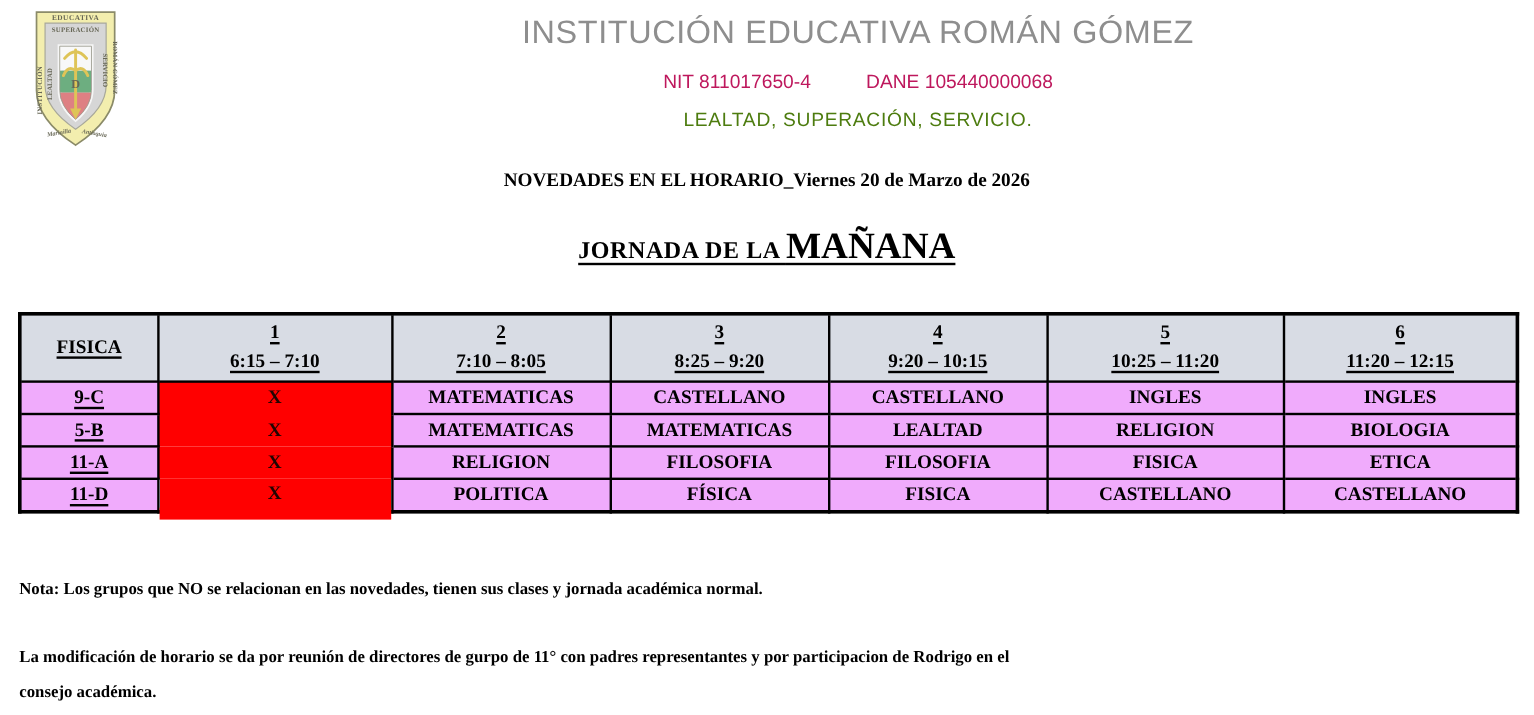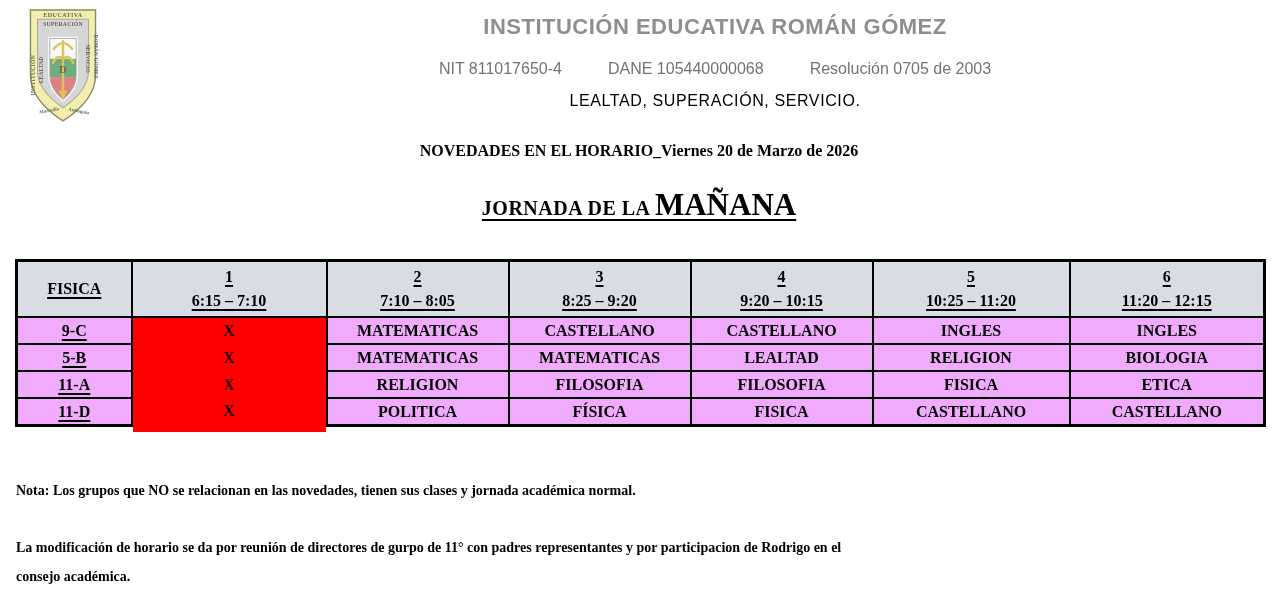--- a/index.html
+++ b/index.html
@@ -26,40 +26,40 @@
   }
 
   
   .header-block {
     margin-left: 152px;
     padding-top: 12px;
     text-align: center;
     font-family: "Liberation Sans", sans-serif;
   }
   .school-name {
-    font-size: 22px;
-    font-weight: bold;
+    font-size: 27px;
+    font-weight: normal;
     line-height: 30px;
     color: #8e8e8e;
     letter-spacing: 0.5px;
   }
   .id-line {
     margin-top: 17px;
     display: flex;
     justify-content: center;
     column-gap: 46px;
     font-size: 16px;
     line-height: 19px;
-    color: #737373;
+    color: #be185d;
   }
   .motto {
     margin-top: 13px;
     font-size: 16px;
     line-height: 19px;
-    color: #000000;
+    color: #4d7c0f;
     letter-spacing: 0.6px;
   }
 
   
   .notice-title {
     margin-top: 30px;
     text-align: center;
     font-size: 16px;
     line-height: 22px;
     font-weight: bold;
@@ -191,21 +191,20 @@
   <text transform="translate(62.5,36) rotate(90)" font-size="5.6" fill="#5a5a4c">SERVICIO</text>
   <text x="17" y="104" font-size="5" font-style="italic" transform="rotate(-10 17 104)" fill="#6a6a50">Marinilla</text>
   <text x="45" y="101" font-size="5" font-style="italic" transform="rotate(10 45 101)" fill="#6a6a50">Antioquia</text>
 </svg>
 
 <div class="header-block">
   <div class="school-name">INSTITUCIÓN EDUCATIVA ROMÁN GÓMEZ</div>
   <div class="id-line">
     <span>NIT 811017650-4</span>
     <span>DANE 105440000068</span>
-    <span>Resolución 0705 de 2003</span>
   </div>
   <div class="motto">LEALTAD, SUPERACIÓN, SERVICIO.</div>
 </div>
 
 <div class="notice-title">NOVEDADES EN EL HORARIO_Viernes 20 de Marzo de 2026</div>
 
 <div class="jornada">
   <span class="underline-wrap">
     <span class="jornada-prefix">JORNADA DE LA </span><span class="jornada-session">MAÑANA</span>
   </span>

